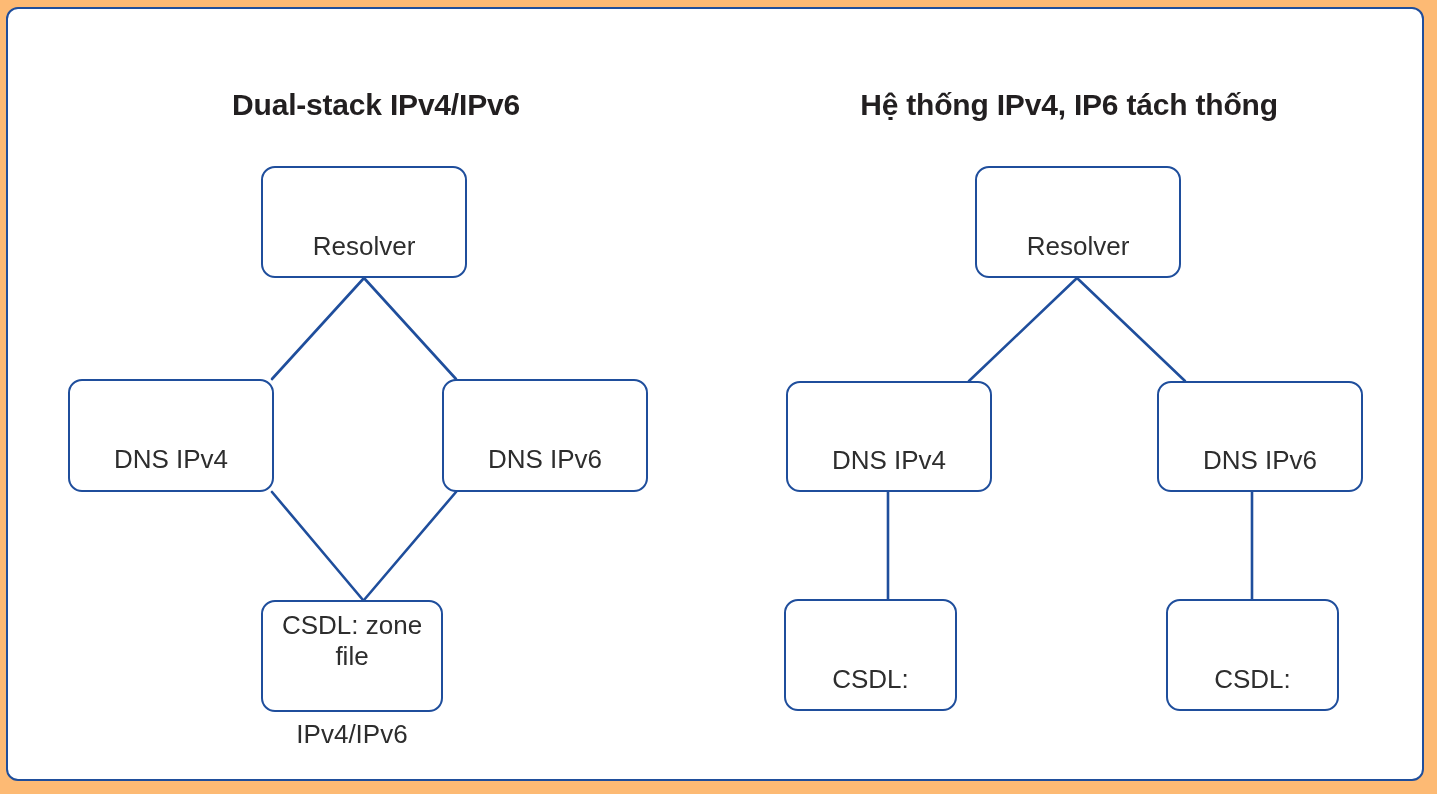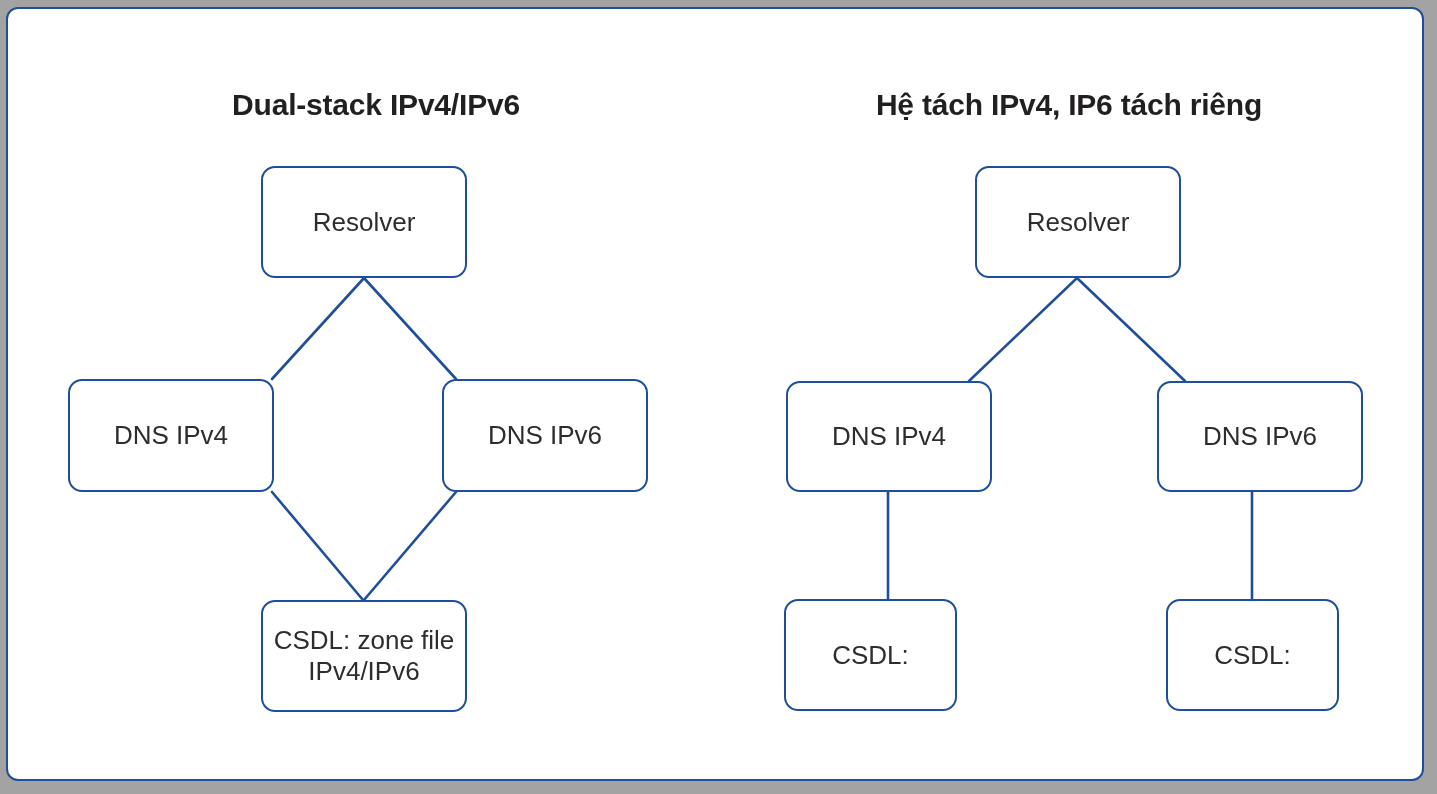--- a/index.html
+++ b/index.html
@@ -8,21 +8,21 @@
     padding: 0;
     background: #ffffff;
   }
   body {
     font-family: "Liberation Sans", sans-serif;
   }
   #canvas {
     position: relative;
     width: 1437px;
     height: 794px;
-    background: #a3a3a3;
+    background: #fdba74;
     overflow: hidden;
   }
   .outer-frame {
     position: absolute;
     left: 6px;
     top: 7px;
     width: 1418px;
     height: 774px;
     border: 2.5px solid #1f4e9c;
     border-radius: 12px;
@@ -60,21 +60,21 @@
     justify-content: center;
     text-align: center;
     font-family: "Liberation Sans", sans-serif;
     font-size: 26px;
     font-weight: 400;
     color: #2d2d2d;
     line-height: 1.18;
     z-index: 3;
     padding: 2px 6px;
   }
-  .node span { display: block; }
+  .node span { display: block; margin-top: 48px; }
   svg.edges {
     position: absolute;
     left: 0;
     top: 0;
     width: 1437px;
     height: 794px;
     z-index: 1;
     pointer-events: none;
   }
 </style>
@@ -97,35 +97,35 @@
       <line x1="1077" y1="278" x2="969" y2="381"></line>
       <line x1="1077" y1="278" x2="1185" y2="381"></line>
 
       <line x1="888" y1="492" x2="888" y2="599"></line>
       <line x1="1252" y1="492" x2="1252" y2="599"></line>
     </g>
   </svg>
 
   <div class="panel-title" id="title-left">Dual-stack IPv4/IPv6</div>
 
-  <div class="panel-title" id="title-right">Hệ tách IPv4, IP6 tách riêng</div>
+  <div class="panel-title" id="title-right">Hệ thống IPv4, IP6 tách thống</div>
 
   <div class="node" style="left:261px; top:166px; width:206px; height:112px;">
     <span>Resolver</span>
   </div>
 
   <div class="node" style="left:68px; top:379px; width:206px; height:113px;">
     <span>DNS IPv4</span>
   </div>
 
   <div class="node" style="left:442px; top:379px; width:206px; height:113px;">
     <span>DNS IPv6</span>
   </div>
 
-  <div class="node" style="left:261px; top:600px; width:206px; height:112px; flex-direction:column;">
+  <div class="node" style="left:261px; top:600px; width:182px; height:112px; flex-direction:column;">
     <span>CSDL: zone file</span>
     <span>IPv4/IPv6</span>
   </div>
 
   <div class="node" style="left:975px; top:166px; width:206px; height:112px;">
     <span>Resolver</span>
   </div>
 
   <div class="node" style="left:786px; top:381px; width:206px; height:111px;">
     <span>DNS IPv4</span>

